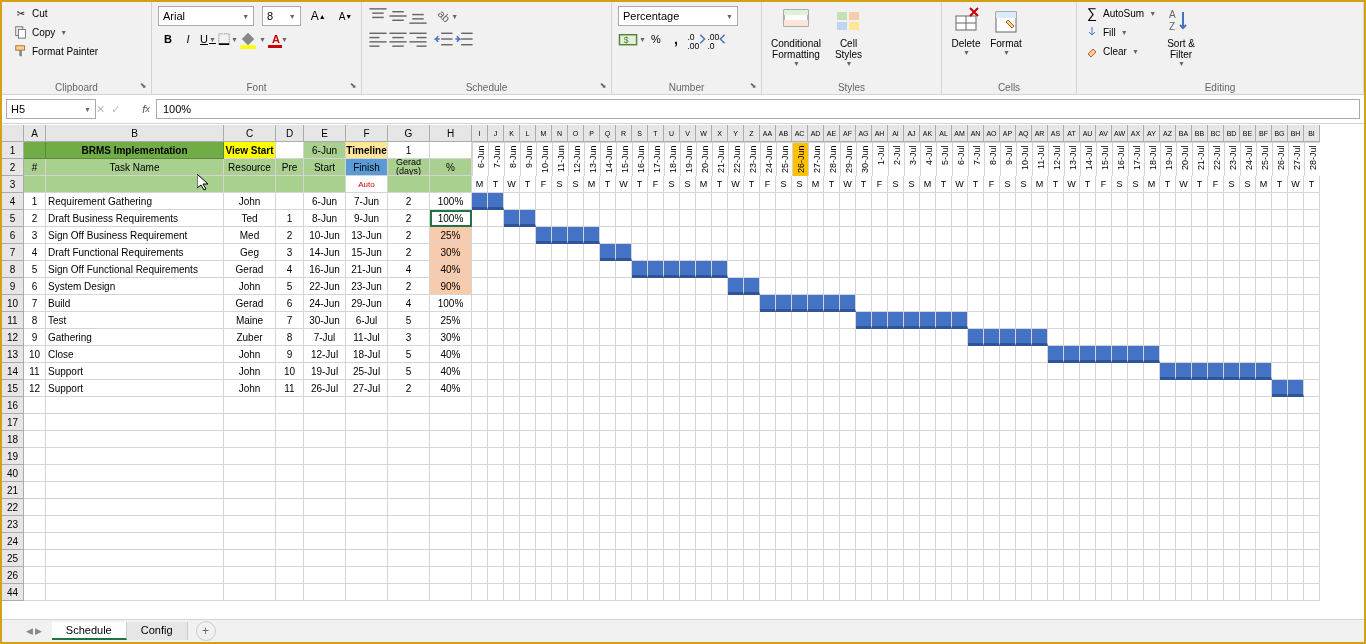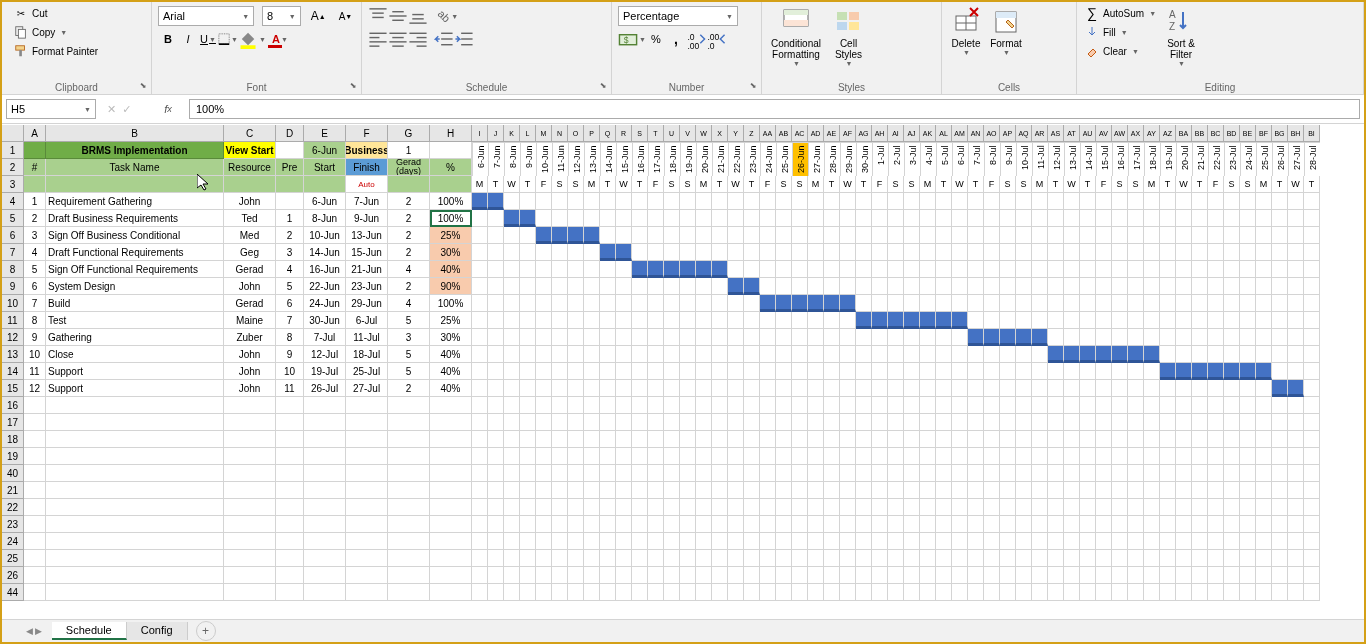--- a/index.html
+++ b/index.html
@@ -18,21 +18,21 @@
 .ribbon-small-item .icon { width: 14px; height: 14px; display: flex; align-items: center; justify-content: center; }
 
 .font-select { width: 100px; height: 20px; font-size: 11px; border: 1px solid #ababab; background: #fff; padding: 0 4px; display: flex; align-items: center; justify-content: space-between; cursor: pointer; }
 .size-select { width: 40px; height: 20px; font-size: 11px; border: 1px solid #ababab; background: #fff; padding: 0 4px; display: flex; align-items: center; justify-content: space-between; cursor: pointer; }
 .btn-row { display: flex; gap: 0; }
 .btn-small { width: 20px; height: 20px; display: flex; align-items: center; justify-content: center; font-size: 11px; cursor: pointer; }
 .dd { font-size: 7px; color: #666; margin-left: 1px; }
 .number-select { width: 120px; height: 20px; font-size: 11px; border: 1px solid #ababab; background: #fff; padding: 0 4px; display: flex; align-items: center; justify-content: space-between; cursor: pointer; }
 
 
-.formula-bar { height: 28px; background: #fff; border-bottom: 1px solid #d4d4d4; display: flex; align-items: center; padding: 14px 4px; gap: 11px; }
+.formula-bar { height: 28px; background: #fff; border-bottom: 1px solid #d4d4d4; display: flex; align-items: center; padding: 14px 4px; gap: 0; }
 .name-box { width: 90px; height: 20px; border: 1px solid #ababab; background: #fff; font-size: 11px; padding: 0 4px; display: flex; align-items: center; justify-content: space-between; }
 .fx-btn { width: 20px; height: 20px; display: flex; align-items: center; justify-content: center; font-style: italic; font-size: 11px; color: #555; cursor: pointer; }
 .formula-input { flex: 1; height: 20px; border: 1px solid #ababab; background: #fff; font-size: 11px; padding: 0 6px; display: flex; align-items: center; }
 
 
 .sheet-area { position: absolute; top: 123px; bottom: 25px; left: 0; right: 0; overflow: hidden; background: #fff; }
 .grid { display: grid; font-size: 10px; color: #000; }
 .hdr-cell { background: #e6e6e6; border-right: 1px solid #ababab; border-bottom: 1px solid #ababab; text-align: center; font-size: 10px; padding: 1px; display: flex; align-items: center; justify-content: center; height: 17px; cursor: pointer; }
 .row-hdr { background: #e6e6e6; border-right: 1px solid #ababab; border-bottom: 1px solid #ababab; text-align: center; font-size: 10px; display: flex; align-items: center; justify-content: center; cursor: pointer; }
 .cell { border-right: 1px solid #d4d4d4; border-bottom: 1px solid #d4d4d4; padding: 0 2px; font-size: 10px; display: flex; align-items: center; height: 17px; overflow: hidden; white-space: nowrap; }
@@ -440,21 +440,21 @@
       <div class="hdr-cell" style="font-size:7px;padding:0">BF</div>
       <div class="hdr-cell" style="font-size:7px;padding:0">BG</div>
       <div class="hdr-cell" style="font-size:7px;padding:0">BH</div>
       <div class="hdr-cell" style="font-size:7px;padding:0">BI</div>
       <div class="row-hdr" style="height:17px">1</div>
       <div class="cell green-hdr"></div>
       <div class="cell green-hdr">BRMS Implementation</div>
       <div class="cell yellow">View Start</div>
       <div class="cell center"></div>
       <div class="cell date-hdr1">6-Jun</div>
-      <div class="cell timeline-hdr">Business</div>
+      <div class="cell timeline-hdr">Timeline</div>
       <div class="cell center">1</div>
       <div class="cell"></div>
       <div class="gantt-date" style="grid-row:span 2;height:34px;">6-Jun</div>
       <div class="gantt-date" style="grid-row:span 2;height:34px;">7-Jun</div>
       <div class="gantt-date" style="grid-row:span 2;height:34px;">8-Jun</div>
       <div class="gantt-date" style="grid-row:span 2;height:34px;">9-Jun</div>
       <div class="gantt-date" style="grid-row:span 2;height:34px;">10-Jun</div>
       <div class="gantt-date" style="grid-row:span 2;height:34px;">11-Jun</div>
       <div class="gantt-date" style="grid-row:span 2;height:34px;">12-Jun</div>
       <div class="gantt-date" style="grid-row:span 2;height:34px;">13-Jun</div>
@@ -694,21 +694,21 @@
       <div class="gantt-cell"></div>
       <div class="gantt-cell"></div>
       <div class="gantt-cell"></div>
       <div class="gantt-cell"></div>
       <div class="gantt-cell"></div>
       <div class="gantt-cell"></div>
       <div class="gantt-cell"></div>
       <div class="gantt-cell"></div>
       <div class="row-hdr" style="height:17px">6</div>
       <div class="cell center">3</div>
-      <div class="cell">Sign Off Business Conditional</div>
+      <div class="cell">Sign Off Business Requirement</div>
       <div class="cell center">Med</div>
       <div class="cell center">2</div>
       <div class="cell center">10-Jun</div>
       <div class="cell center">13-Jun</div>
       <div class="cell center">2</div>
       <div class="cell center pct-warn" style="">25%</div>
       <div class="gantt-cell"></div>
       <div class="gantt-cell"></div>
       <div class="gantt-cell"></div>
       <div class="gantt-cell"></div>

